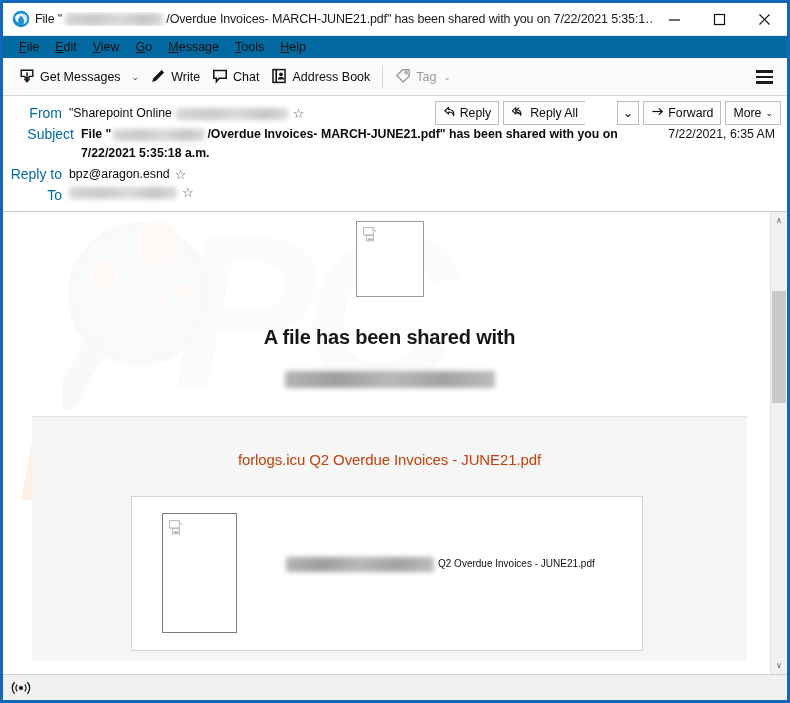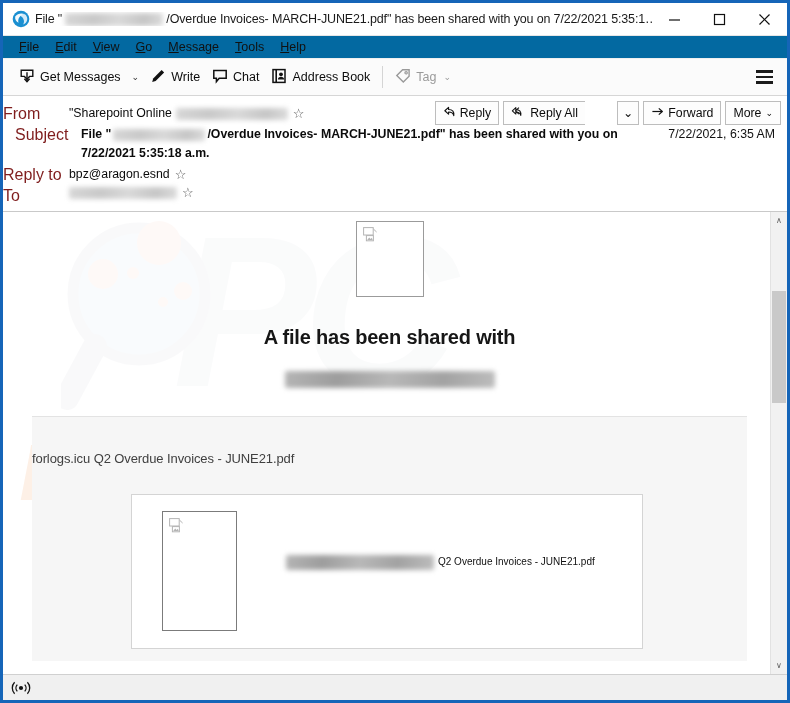--- a/index.html
+++ b/index.html
@@ -102,22 +102,22 @@
     padding: 7px 0 5px 0;
     position: relative;
     min-height: 112px;
   }
   .hdr-row {
     display: flex; align-items: flex-start;
     padding: 1px 0;
   }
   .hdr-label {
     width: 66px; min-width: 66px;
-    padding-right: 7px;
-    font-size: 16px; color: #7f1d1d;
+    text-align: right; padding-right: 7px;
+    font-size: 14px; color: #0369a1;
     line-height: 19px;
   }
   .hdr-val {
     font-size: 12.3px; color: #0b0b0b;
     line-height: 19px;
     display: flex; align-items: center; flex-wrap: wrap;
   }
   .star {
     display: inline-block; margin-left: 5px;
     font-size: 13px; color: #5a5a5a; line-height: 1;
@@ -210,21 +210,21 @@
     height: 17px; width: 210px;
   }
 
   
   #card-bottom {
     background: #f6f6f6;
     padding: 34px 0 0 0;
     min-height: 244px;
   }
   #file-title {
-    font-size: 13px; color: #404040;
+    text-align: center; font-size: 15px; color: #c2410c;
     letter-spacing: -0.1px;
   }
   #attach-box {
     margin: 28px 0 0 99px;
     width: 512px; min-height: 155px;
     border: 1px solid #d4d4d4;
     background: #ffffff;
     padding: 16px 0 16px 0;
     display: flex;
   }

